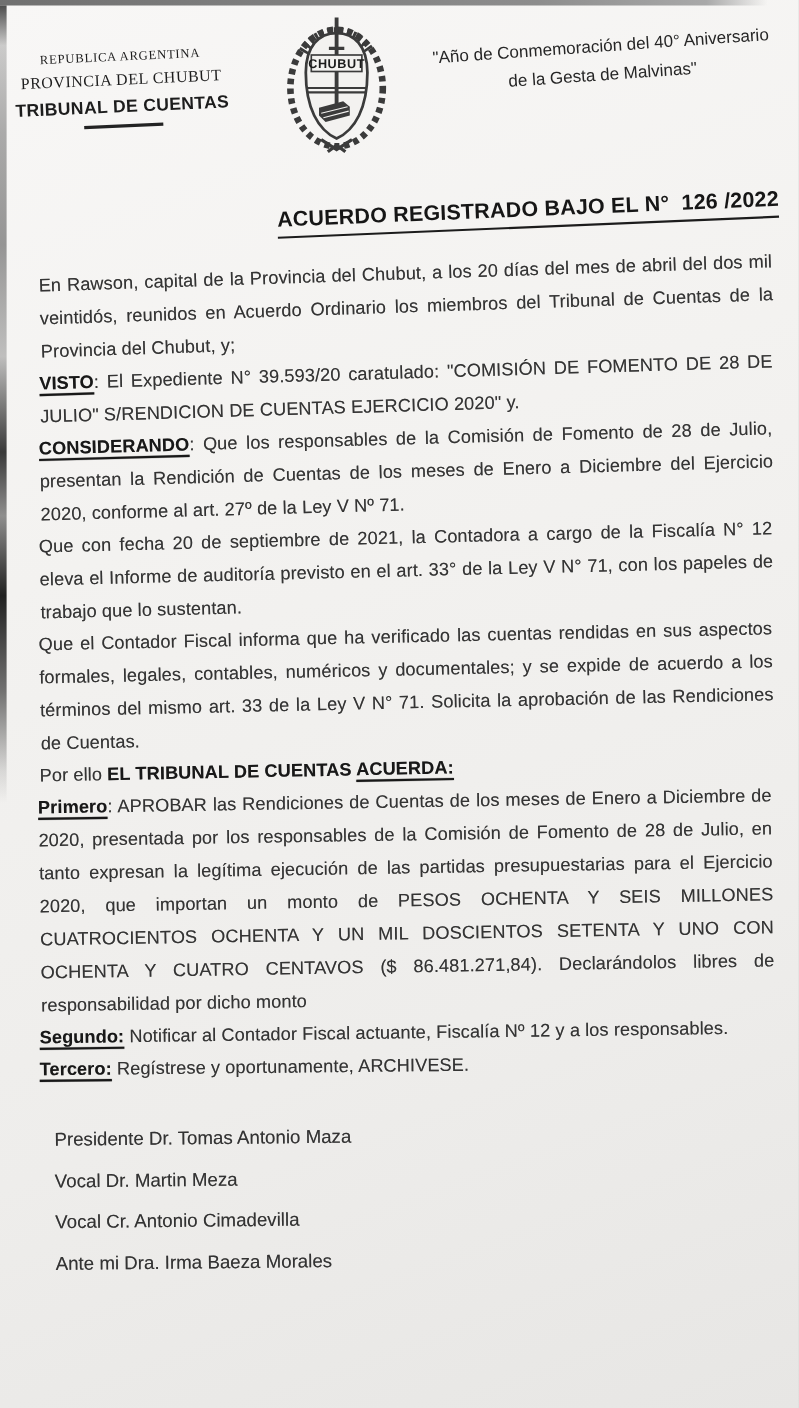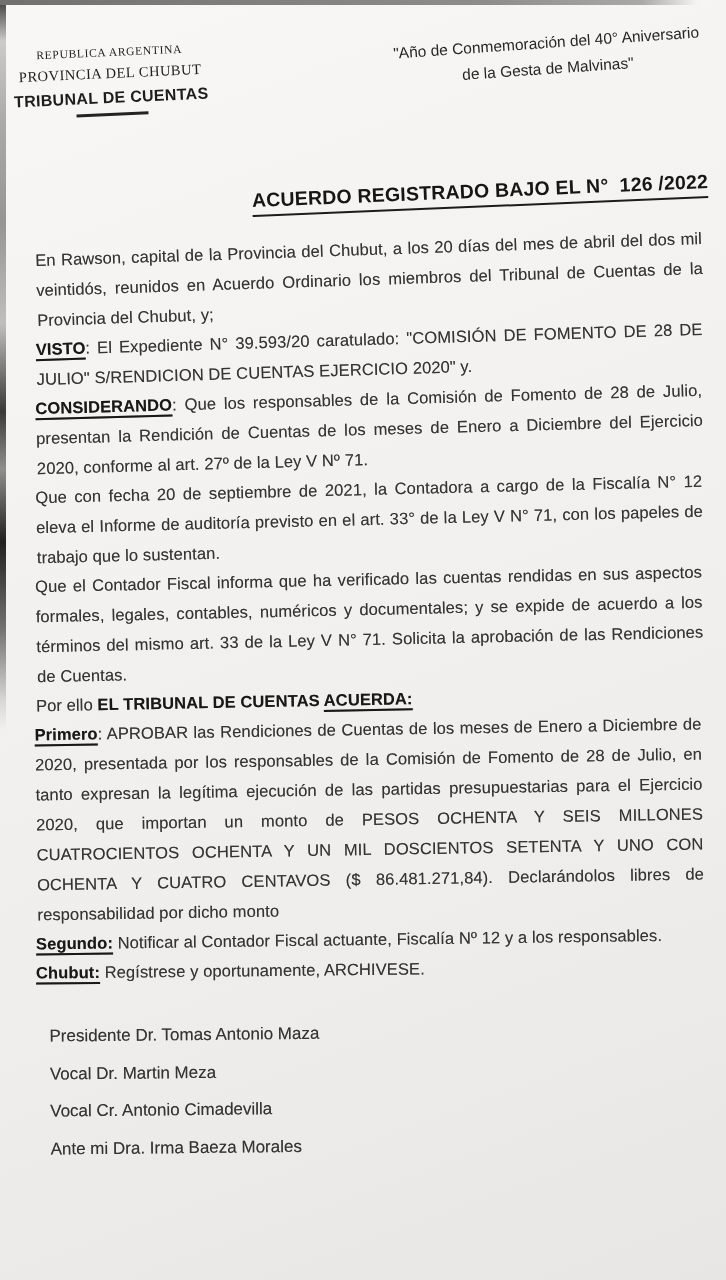--- a/index.html
+++ b/index.html
@@ -100,40 +100,65 @@
   <div class="artifact-top"></div>
   <div class="artifact-left"></div>
 
   <div class="agency">
       <div class="agency-0">REPUBLICA ARGENTINA</div>
       <div class="agency-1">PROVINCIA DEL CHUBUT</div>
       <div class="agency-2">TRIBUNAL DE CUENTAS</div>
       <div class="agency-rule"></div>
     </div>
 
+  <div class="crest">
+    <svg width="106" height="138" viewBox="0 0 106 138" xmlns="http://www.w3.org/2000/svg">
+
+      <ellipse cx="52" cy="74" rx="42" ry="53" fill="none" stroke="#3b3b3b" stroke-width="6" stroke-dasharray="5 4"></ellipse>
+
+      <path d="M 23,42 A 33,33 0 0 1 81,42" fill="none" stroke="#3b3b3b" stroke-width="12" stroke-dasharray="2.5 3"></path>
+
+      <path d="M52,24 C68,24 80,36 80,60 C80,92 69,112 52,120 C35,112 24,92 24,60 C24,36 36,24 52,24 Z" fill="#f3f2f0" stroke="#3b3b3b" stroke-width="2.5"></path>
+
+      <line x1="52" y1="10" x2="52" y2="100" stroke="#3b3b3b" stroke-width="3.5"></line>
+      <line x1="45" y1="38" x2="59" y2="38" stroke="#3b3b3b" stroke-width="3"></line>
+
+      <rect x="29" y="44" width="46" height="15" fill="#f3f2f0" stroke="#3b3b3b" stroke-width="1.5"></rect>
+      <text x="52" y="56" text-anchor="middle" font-family="Liberation Sans, sans-serif" font-size="11.5" font-weight="bold" letter-spacing="0.5" fill="#1c1c1c">CHUBUT</text>
+
+      <line x1="25" y1="74" x2="79" y2="74" stroke="#3b3b3b" stroke-width="2"></line>
+      <line x1="25" y1="78" x2="79" y2="78" stroke="#3b3b3b" stroke-width="2"></line>
+
+      <path d="M36,92 L58,86 L64,91 L64,99 L42,105 L36,99 Z" fill="#3b3b3b"></path>
+      <line x1="38" y1="97" x2="62" y2="91" stroke="#f3f2f0" stroke-width="1"></line>
+      <line x1="40" y1="101" x2="63" y2="95" stroke="#f3f2f0" stroke-width="1"></line>
+
+      <path d="M38,121 L52,130 L66,121 M44,132 L52,126 L60,132" fill="none" stroke="#3b3b3b" stroke-width="3"></path>
+    </svg>
+  </div>
 
   <div class="motto">
       <div>"Año de Conmemoración del 40° Aniversario</div>
       <div>de la Gesta de Malvinas"</div>
     </div>
 
   <div class="title-wrap">
     <span class="title-text">ACUERDO REGISTRADO BAJO EL N°  126 /2022</span>
   </div>
 
   <div class="doc-body">
       <p class="par" style="transform: rotate(-1.9deg);"><span class="seg-n">En Rawson, capital de la Provincia del Chubut, a los 20 días del mes de abril del dos mil veintidós, reunidos en Acuerdo Ordinario los miembros del Tribunal de Cuentas de la Provincia del Chubut, y;</span></p>
       <p class="par" style="transform: rotate(-1.74deg);"><span class="seg-bu">VISTO</span><span class="seg-n">: El Expediente N° 39.593/20 caratulado: "COMISIÓN DE FOMENTO DE 28 DE JULIO" S/RENDICION DE CUENTAS EJERCICIO 2020" y.</span></p>
       <p class="par" style="transform: rotate(-1.58deg);"><span class="seg-bu">CONSIDERANDO</span><span class="seg-n">: Que los responsables de la Comisión de Fomento de 28 de Julio, presentan la Rendición de Cuentas de los meses de Enero a Diciembre del Ejercicio 2020, conforme al art. 27º de la Ley V Nº 71.</span></p>
       <p class="par" style="transform: rotate(-1.42deg);"><span class="seg-n">Que con fecha 20 de septiembre de 2021, la Contadora a cargo de la Fiscalía N° 12 eleva el Informe de auditoría previsto en el art. 33° de la Ley V N° 71, con los papeles de trabajo que lo sustentan.</span></p>
       <p class="par" style="transform: rotate(-1.26deg);"><span class="seg-n">Que el Contador Fiscal informa que ha verificado las cuentas rendidas en sus aspectos formales, legales, contables, numéricos y documentales; y se expide de acuerdo a los términos del mismo art. 33 de la Ley V N° 71. Solicita la aprobación de las Rendiciones de Cuentas.</span></p>
       <p class="par" style="transform: rotate(-1.1deg);"><span class="seg-n">Por ello </span><span class="seg-b">EL TRIBUNAL DE CUENTAS </span><span class="seg-bu">ACUERDA:</span></p>
       <p class="par" style="transform: rotate(-0.94deg);"><span class="seg-bu">Primero</span><span class="seg-n">: APROBAR las Rendiciones de Cuentas de los meses de Enero a Diciembre de 2020, presentada por los responsables de la Comisión de Fomento de 28 de Julio, en tanto expresan la legítima ejecución de las partidas presupuestarias para el Ejercicio 2020, que importan un monto de PESOS OCHENTA Y SEIS MILLONES CUATROCIENTOS OCHENTA Y UN MIL DOSCIENTOS SETENTA Y UNO CON OCHENTA Y CUATRO CENTAVOS ($ 86.481.271,84). Declarándolos libres de responsabilidad por dicho monto</span></p>
       <p class="par" style="transform: rotate(-0.78deg);"><span class="seg-bu">Segundo:</span><span class="seg-n"> Notificar al Contador Fiscal actuante, Fiscalía Nº 12 y a los responsables.</span></p>
-      <p class="par" style="transform: rotate(-0.62deg);"><span class="seg-bu">Chubut:</span><span class="seg-n"> Regístrese y oportunamente, ARCHIVESE.</span></p>
+      <p class="par" style="transform: rotate(-0.62deg);"><span class="seg-bu">Tercero:</span><span class="seg-n"> Regístrese y oportunamente, ARCHIVESE.</span></p>
     </div>
 
   <div class="signatures">
       <div class="sig-line">Presidente Dr. Tomas Antonio Maza</div>
       <div class="sig-line">Vocal Dr. Martin Meza</div>
       <div class="sig-line">Vocal Cr. Antonio Cimadevilla</div>
       <div class="sig-line">Ante mi Dra. Irma Baeza Morales</div>
     </div>
 
 </div>

